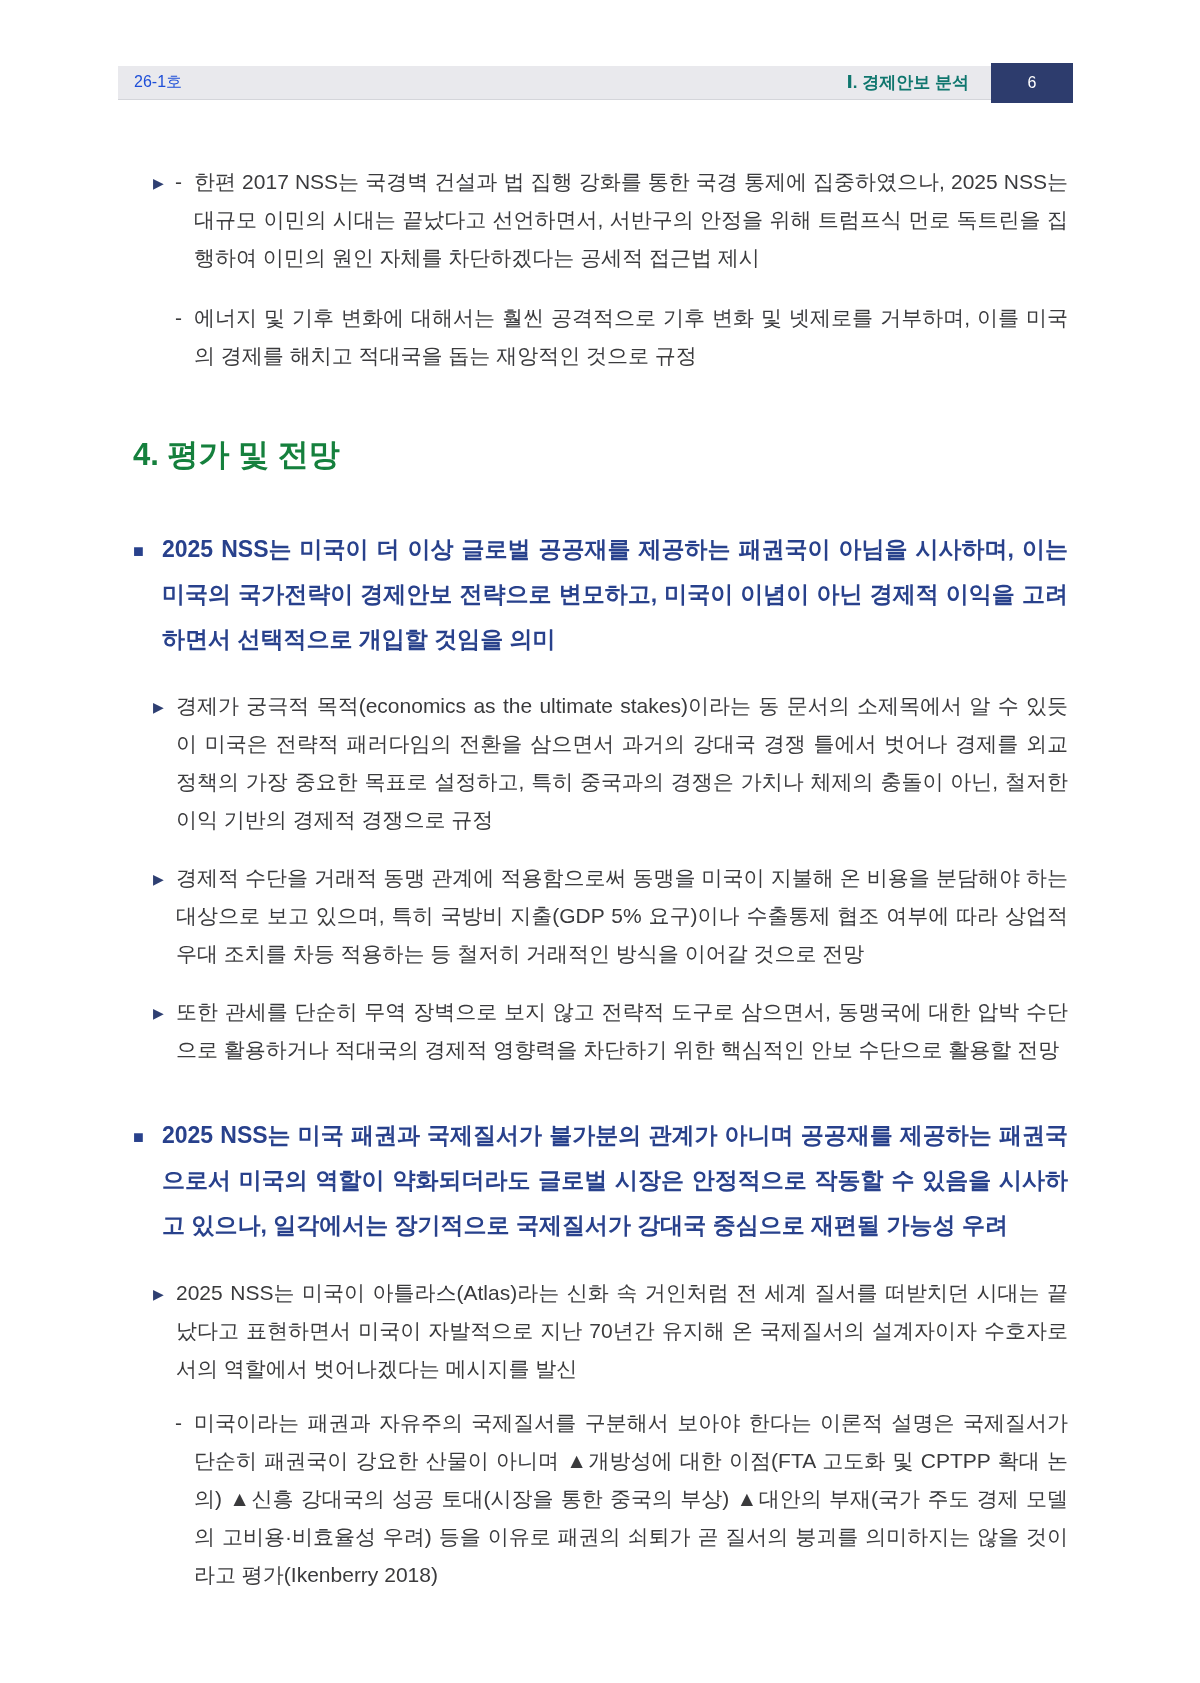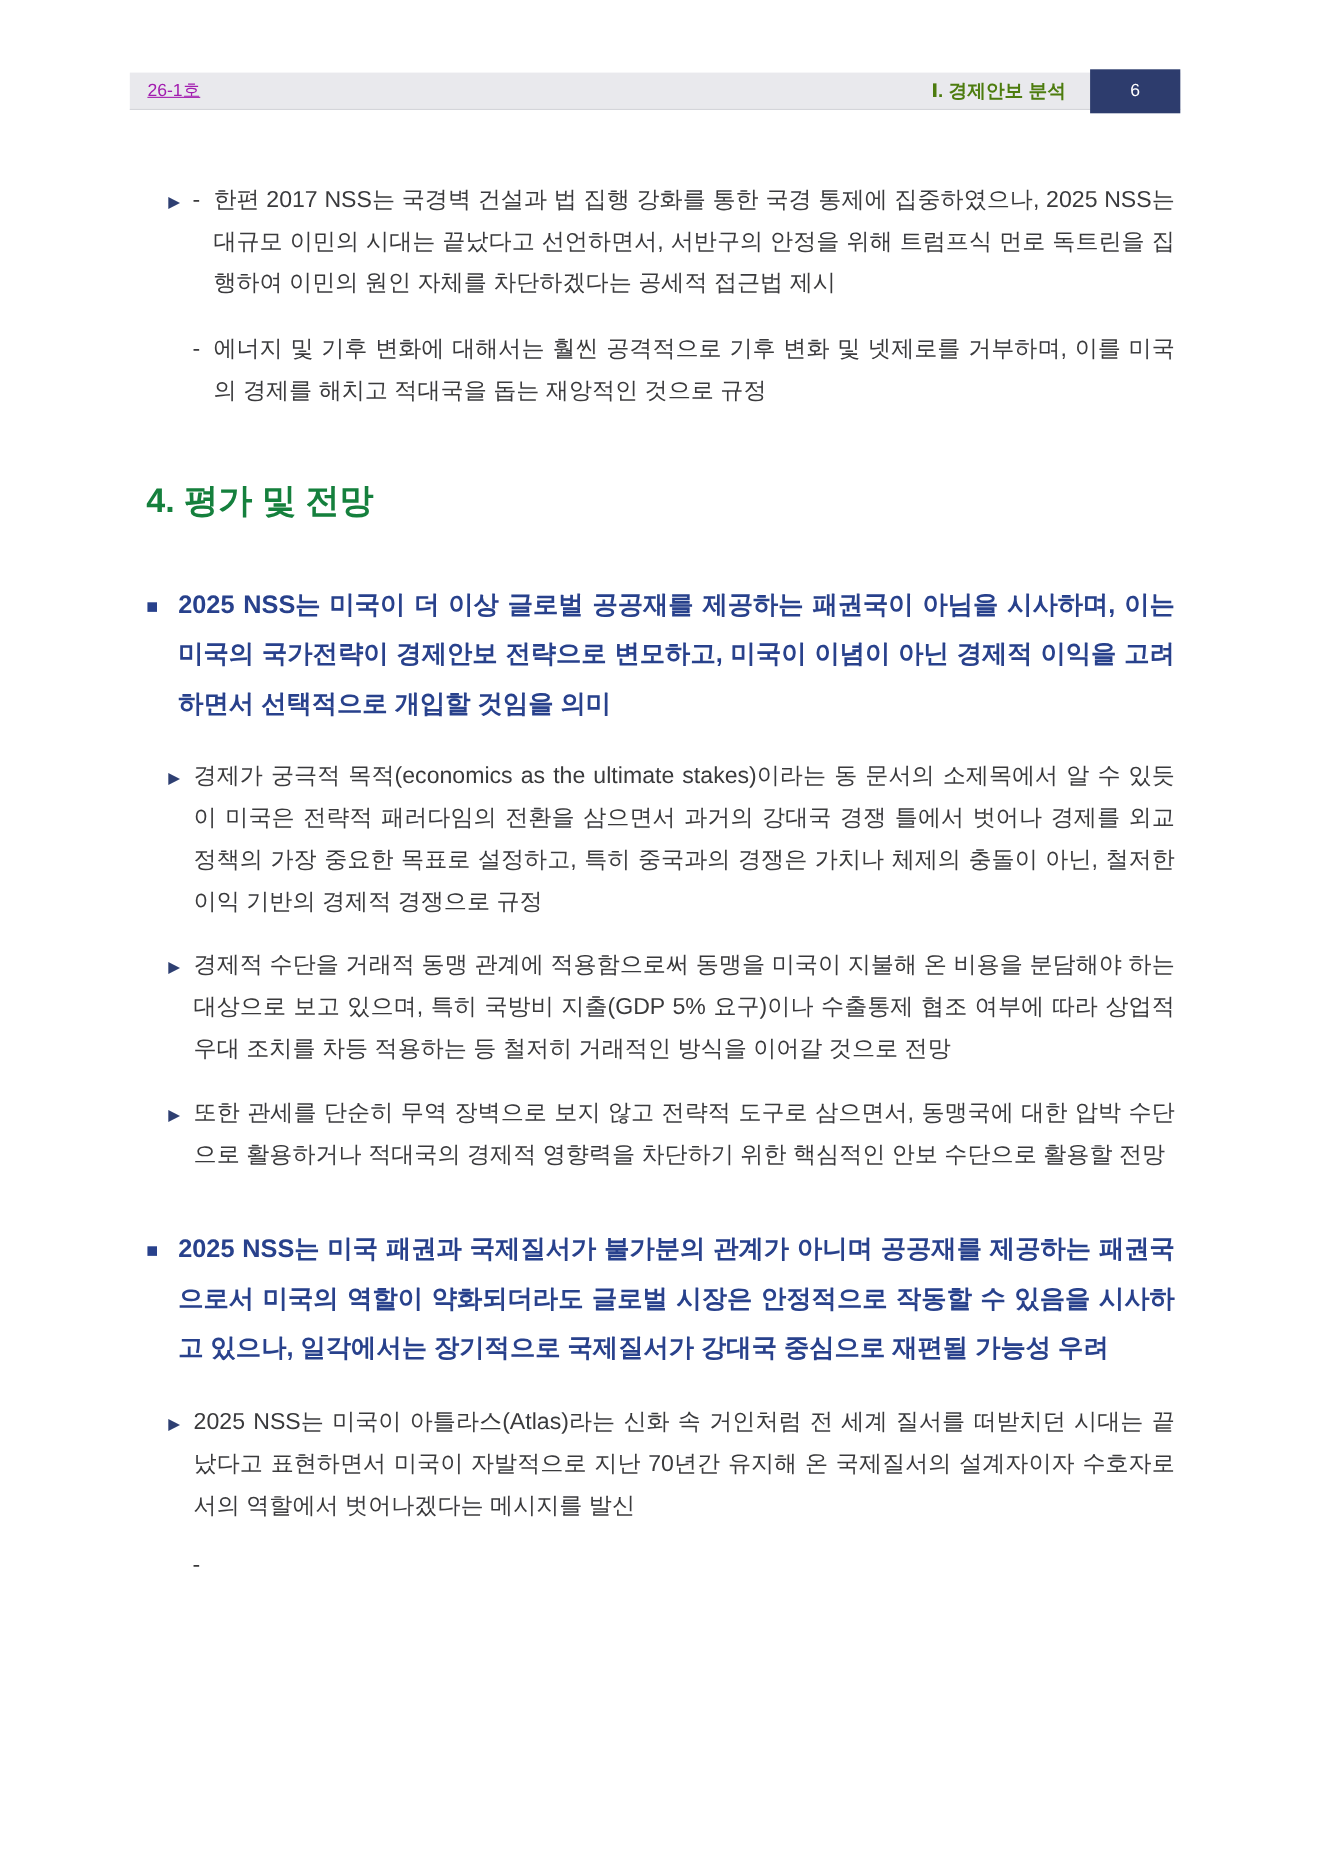--- a/index.html
+++ b/index.html
@@ -25,29 +25,28 @@
     height: 34px;
     background: #e9e9ed;
     border-bottom: 1px solid #d4d5da;
     display: flex;
     align-items: center;
     box-sizing: border-box;
   }
   .header-left {
     margin-left: 16px;
     font-size: 16px;
-    color: #a21caf;
+    color: #1d4ed8;
     letter-spacing: 0;
-    text-decoration: underline;
   }
   .header-spacer { flex: 1; }
   .header-right {
     font-size: 17px;
     font-weight: bold;
-    color: #4d7c0f;
+    color: #0f766e;
     margin-right: 22px;
     white-space: nowrap;
   }
   .page-num-box {
     width: 82px;
     height: 40px;
     margin-right: 0;
     background: #2d3c6d;
     color: #ffffff;
     font-size: 16px;
@@ -189,16 +188,17 @@
       <span>2025 NSS는 미국 패권과 국제질서가 불가분의 관계가 아니며 공공재를 제공하는 패권국으로서 미국의 역할이 약화되더라도 글로벌 시장은 안정적으로 작동할 수 있음을 시사하고 있으나, 일각에서는 장기적으로 국제질서가 강대국 중심으로 재편될 가능성 우려</span>
     </div>
 
     <div class="b1 mt-bul-d">
       <span class="marker">▶</span>
       <span>2025 NSS는 미국이 아틀라스(Atlas)라는 신화 속 거인처럼 전 세계 질서를 떠받치던 시대는 끝났다고 표현하면서 미국이 자발적으로 지난 70년간 유지해 온 국제질서의 설계자이자 수호자로서의 역할에서 벗어나겠다는 메시지를 발신</span>
     </div>
 
     <div class="b2 mt-dash3">
       <span class="marker">-</span>
+      <span>미국이라는 패권과 자유주의 국제질서를 구분해서 보아야 한다는 이론적 설명은 국제질서가 단순히 패권국이 강요한 산물이 아니며 ▲개방성에 대한 이점(FTA 고도화 및 CPTPP 확대 논의) ▲신흥 강대국의 성공 토대(시장을 통한 중국의 부상) ▲대안의 부재(국가 주도 경제 모델의 고비용·비효율성 우려) 등을 이유로 패권의 쇠퇴가 곧 질서의 붕괴를 의미하지는 않을 것이라고 평가(Ikenberry 2018)</span>
     </div>
 
   </div>
 </div>
 
 </body></html>

